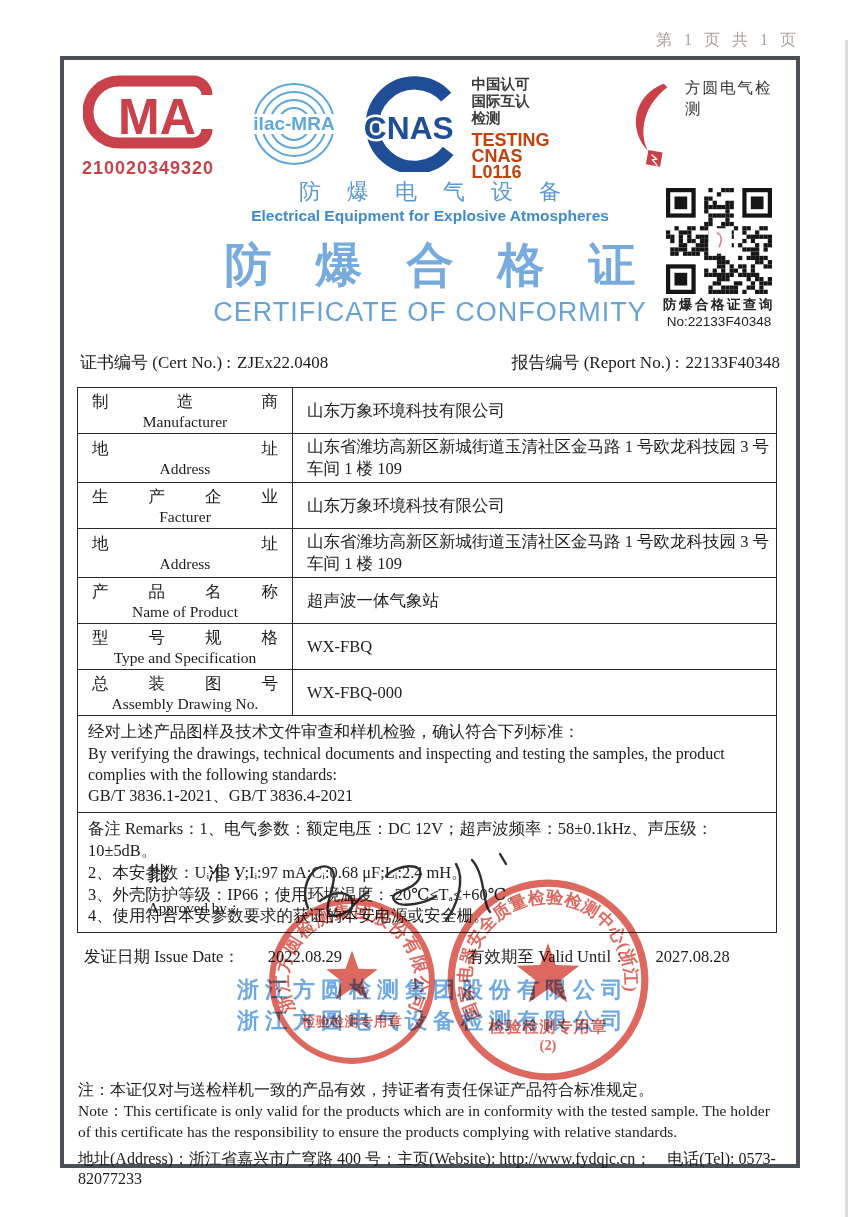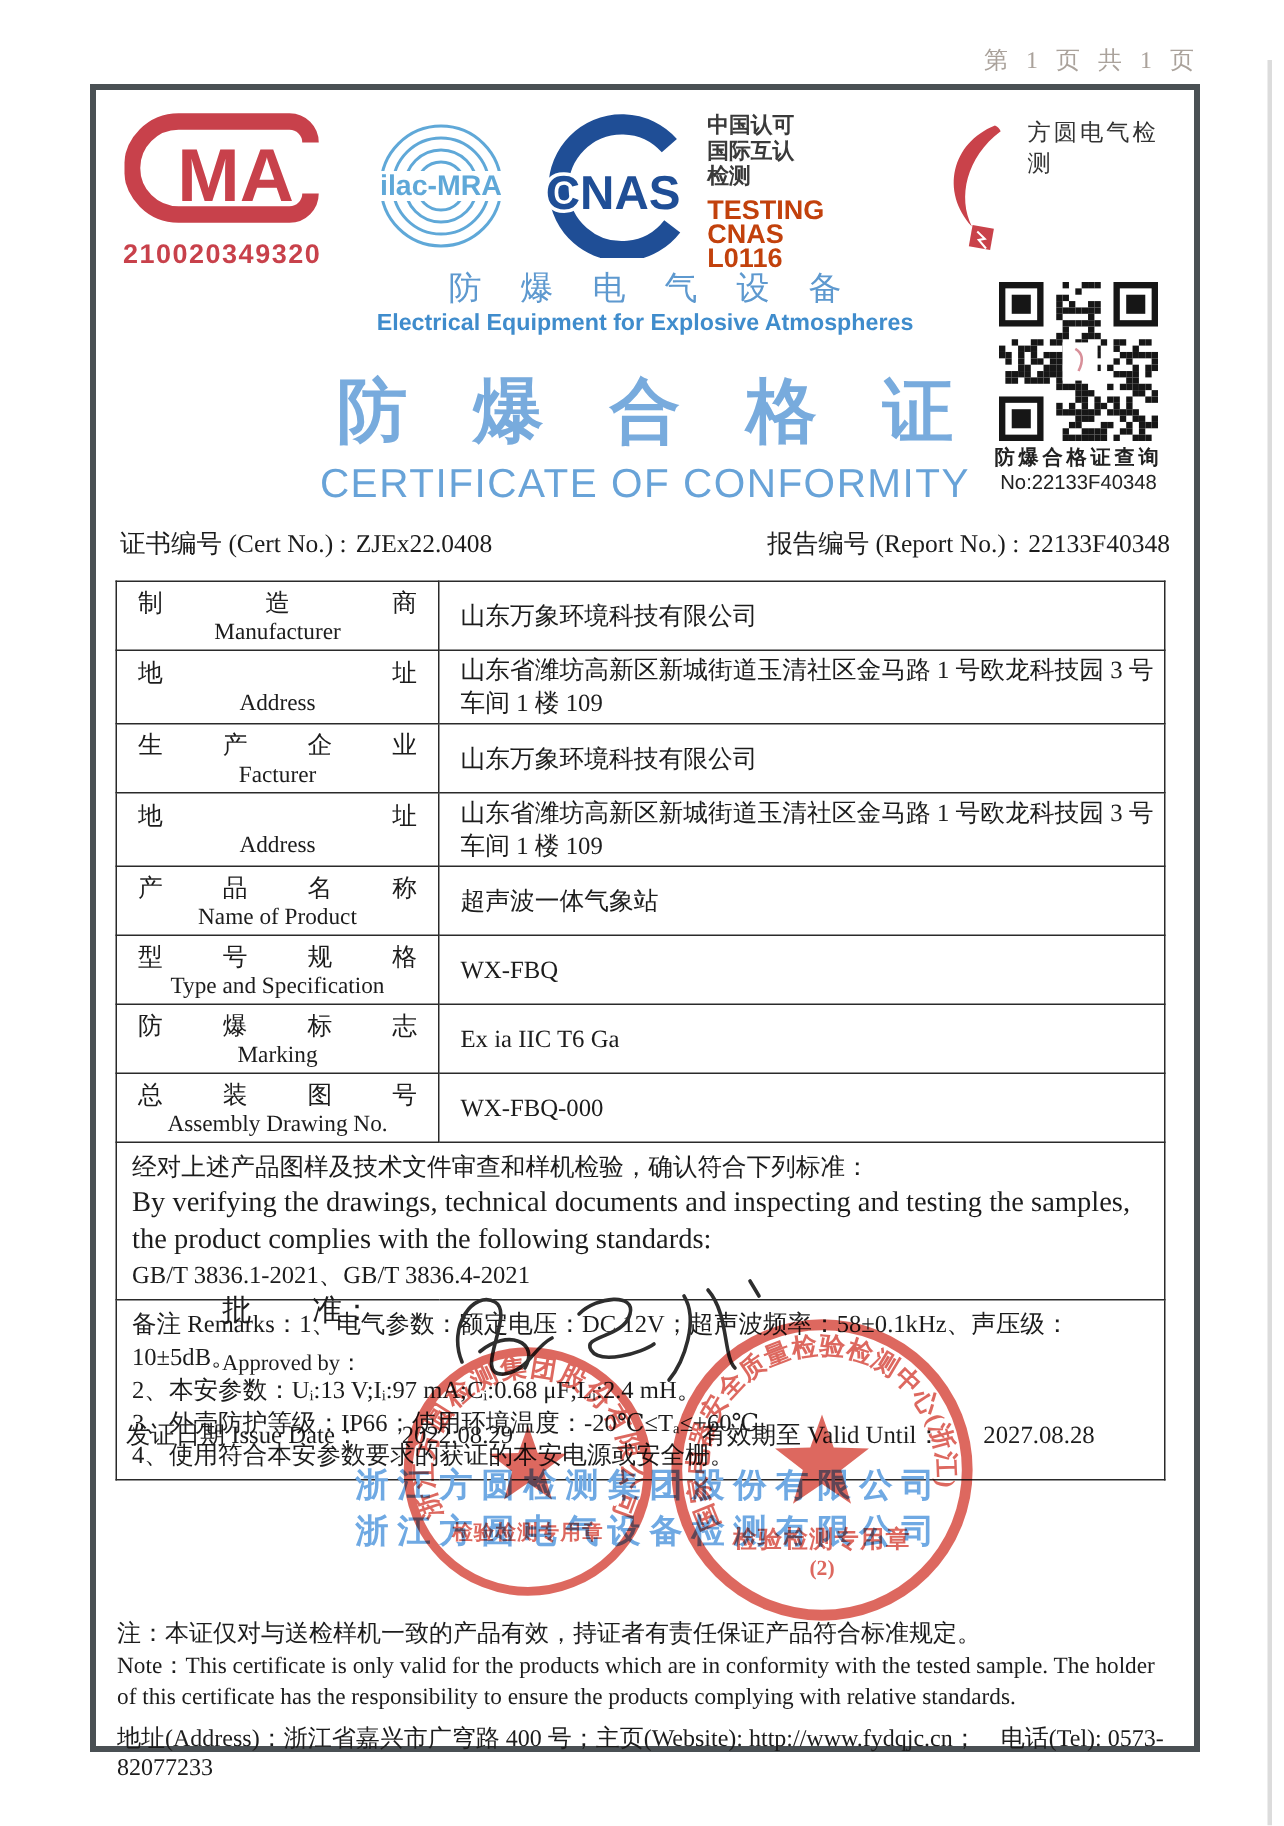--- a/index.html
+++ b/index.html
@@ -25,21 +25,21 @@
             font-size:18px;line-height:16px;margin-top:5px;}
   .fy-wrap{display:flex;margin-left:48px;margin-top:6px;}
   .fy-label{font-size:15.5px;color:#333;letter-spacing:2px;margin-left:4px;}
 
   
   .title-block{top:120px;left:0;width:100%;text-align:center;line-height:1.1;}
   .t-cn-small{color:#5e99cf;font-size:22px;}
   .t-cn-small span{letter-spacing:26px;margin-right:-26px;}
   .t-en-small{color:#3f8ccc;font-size:15.5px;font-weight:bold;
               font-family:"Liberation Sans",sans-serif;margin-top:3px;}
-  .t-cn-big{color:#78abdd;font-size:47px;font-weight:bold;margin-top:26px;}
+  .t-cn-big{color:#78abdd;font-size:47px;font-weight:bold;margin-top:16px;}
   .t-cn-big span{letter-spacing:44px;margin-right:-44px;}
   .t-en-big{color:#68a3d8;font-size:27px;margin-top:6px;letter-spacing:1px;
             font-family:"Liberation Sans",sans-serif;text-align:center;}
 
   
   .qr-block{top:128px;right:10px;width:134px;text-align:center;}
   .qr-block svg{width:106px;height:106px;display:block;margin:0 auto;background:#fff;}
   .qr-cap{font-size:13.5px;font-weight:bold;letter-spacing:2.5px;color:#222;margin-top:2px;}
   .qr-num{font-size:13.5px;color:#222;font-family:"Liberation Sans",sans-serif;}
 
@@ -49,21 +49,21 @@
   .cert-line b{font-weight:normal;margin-left:6px;}
 
   
   .tbl{top:327px;left:13px;width:700px;border-collapse:collapse;}
   .tbl td{border:1.4px solid #2a2a2a;vertical-align:middle;}
   .lbl-cell{width:186px;text-align:center;padding:2px 14px;}
   .lbl-cn{display:block;font-size:16.5px;text-align:justify;text-align-last:justify;}
   .lbl-en{display:block;font-size:15.5px;text-align:center;}
   .val-cell{padding:2px 4px 2px 14px;font-size:16.5px;height:41px;}
   .wide-cell{padding:5px 10px;font-size:16.4px;line-height:1.33;}
-  .wide-cell .en{font-size:19px;}
+  .wide-cell .en{font-size:16px;}
 
   
   .approval{top:800px;left:84px;}
   .appr-cn{font-size:20px;}
   .appr-en{font-size:15px;margin-top:12px;}
   .signature{top:786px;left:226px;width:270px;height:95px;}
 
   
   .dates{top:886px;left:20px;right:20px;font-size:16.5px;}
   .dates .valid{position:absolute;left:384px;top:0;}
@@ -423,27 +423,20 @@
         </tr>
         <tr>
           <td class="lbl-cell">
             <span class="lbl-cn">型号规格</span>
             <span class="lbl-en">Type and Specification</span>
           </td>
           <td class="val-cell">WX-FBQ</td>
         </tr>
         <tr>
           <td class="lbl-cell">
-            <span class="lbl-cn">防爆标志</span>
-            <span class="lbl-en">Marking</span>
-          </td>
-          <td class="val-cell">Ex ia IIC T6 Ga</td>
-        </tr>
-        <tr>
-          <td class="lbl-cell">
             <span class="lbl-cn">总装图号</span>
             <span class="lbl-en">Assembly Drawing No.</span>
           </td>
           <td class="val-cell">WX-FBQ-000</td>
         </tr>
       </tbody>
     <tbody>
       <tr>
         <td colspan="2" class="wide-cell">
           <div>经对上述产品图样及技术文件审查和样机检验，确认符合下列标准：</div>

